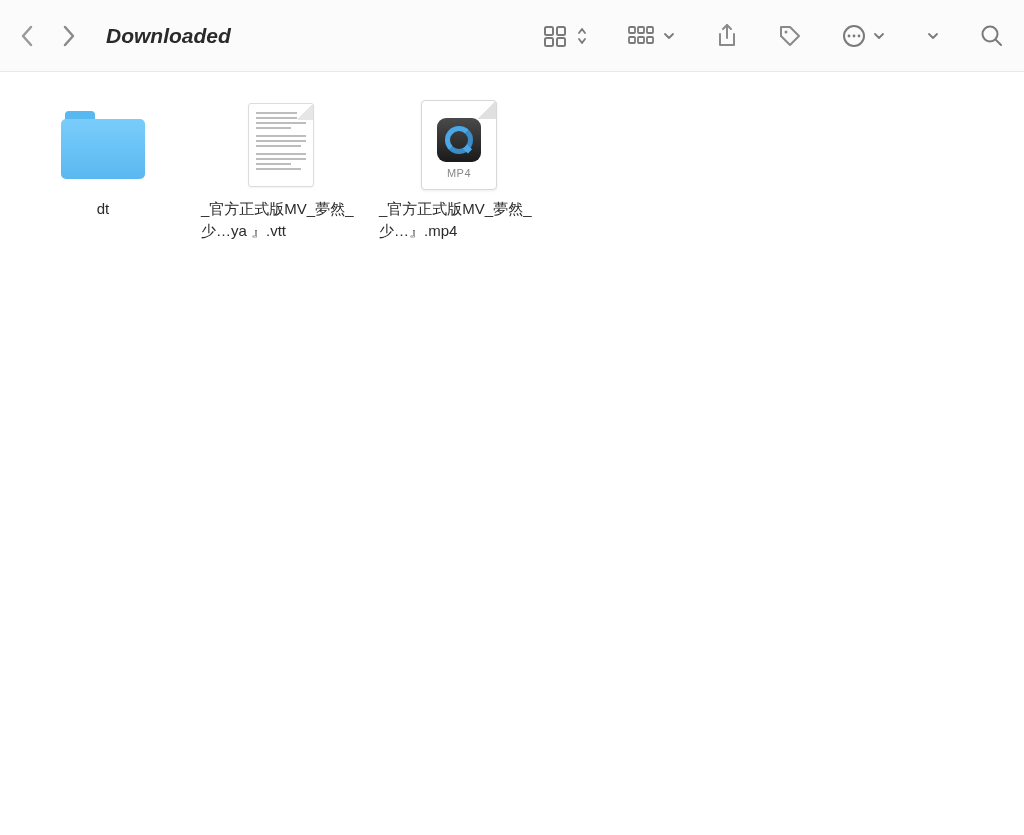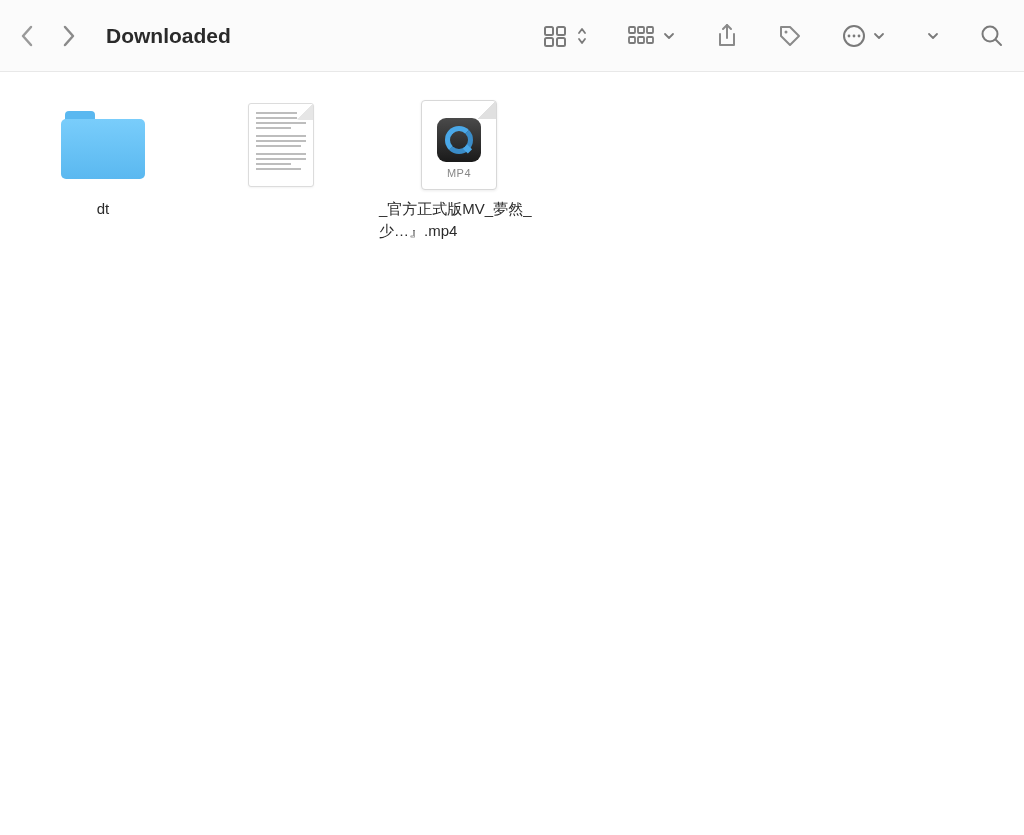--- a/index.html
+++ b/index.html
@@ -31,20 +31,21 @@
       color: #8a8a8a;
       cursor: pointer;
       display: flex;
       align-items: center;
     }
     .title {
       font-size: 21px;
       font-weight: 600;
       color: #2a2a2a;
       margin-left: 30px;
+      font-style: italic;
     }
     .toolbar-spacer {
       flex: 1;
     }
     .toolbar-actions {
       display: flex;
       align-items: center;
       gap: 40px;
     }
     .toolbar-icon {
@@ -304,20 +305,21 @@
         <div class="text-line short"></div>
         <div class="text-line full gap"></div>
         <div class="text-line full"></div>
         <div class="text-line med"></div>
         <div class="text-line full gap"></div>
         <div class="text-line full"></div>
         <div class="text-line short"></div>
         <div class="text-line med"></div>
       </div>
     </div>
+    <div class="file-label">_官方正式版MV_夢然_少…ya 』.vtt</div>
   </div>
 
   <div class="file-item">
     <div class="file-icon-wrap">
       <div class="mp4-doc-icon">
         <div class="qt-badge">
           <div class="qt-ring"></div>
         </div>
         <div class="mp4-label">MP4</div>
       </div>

